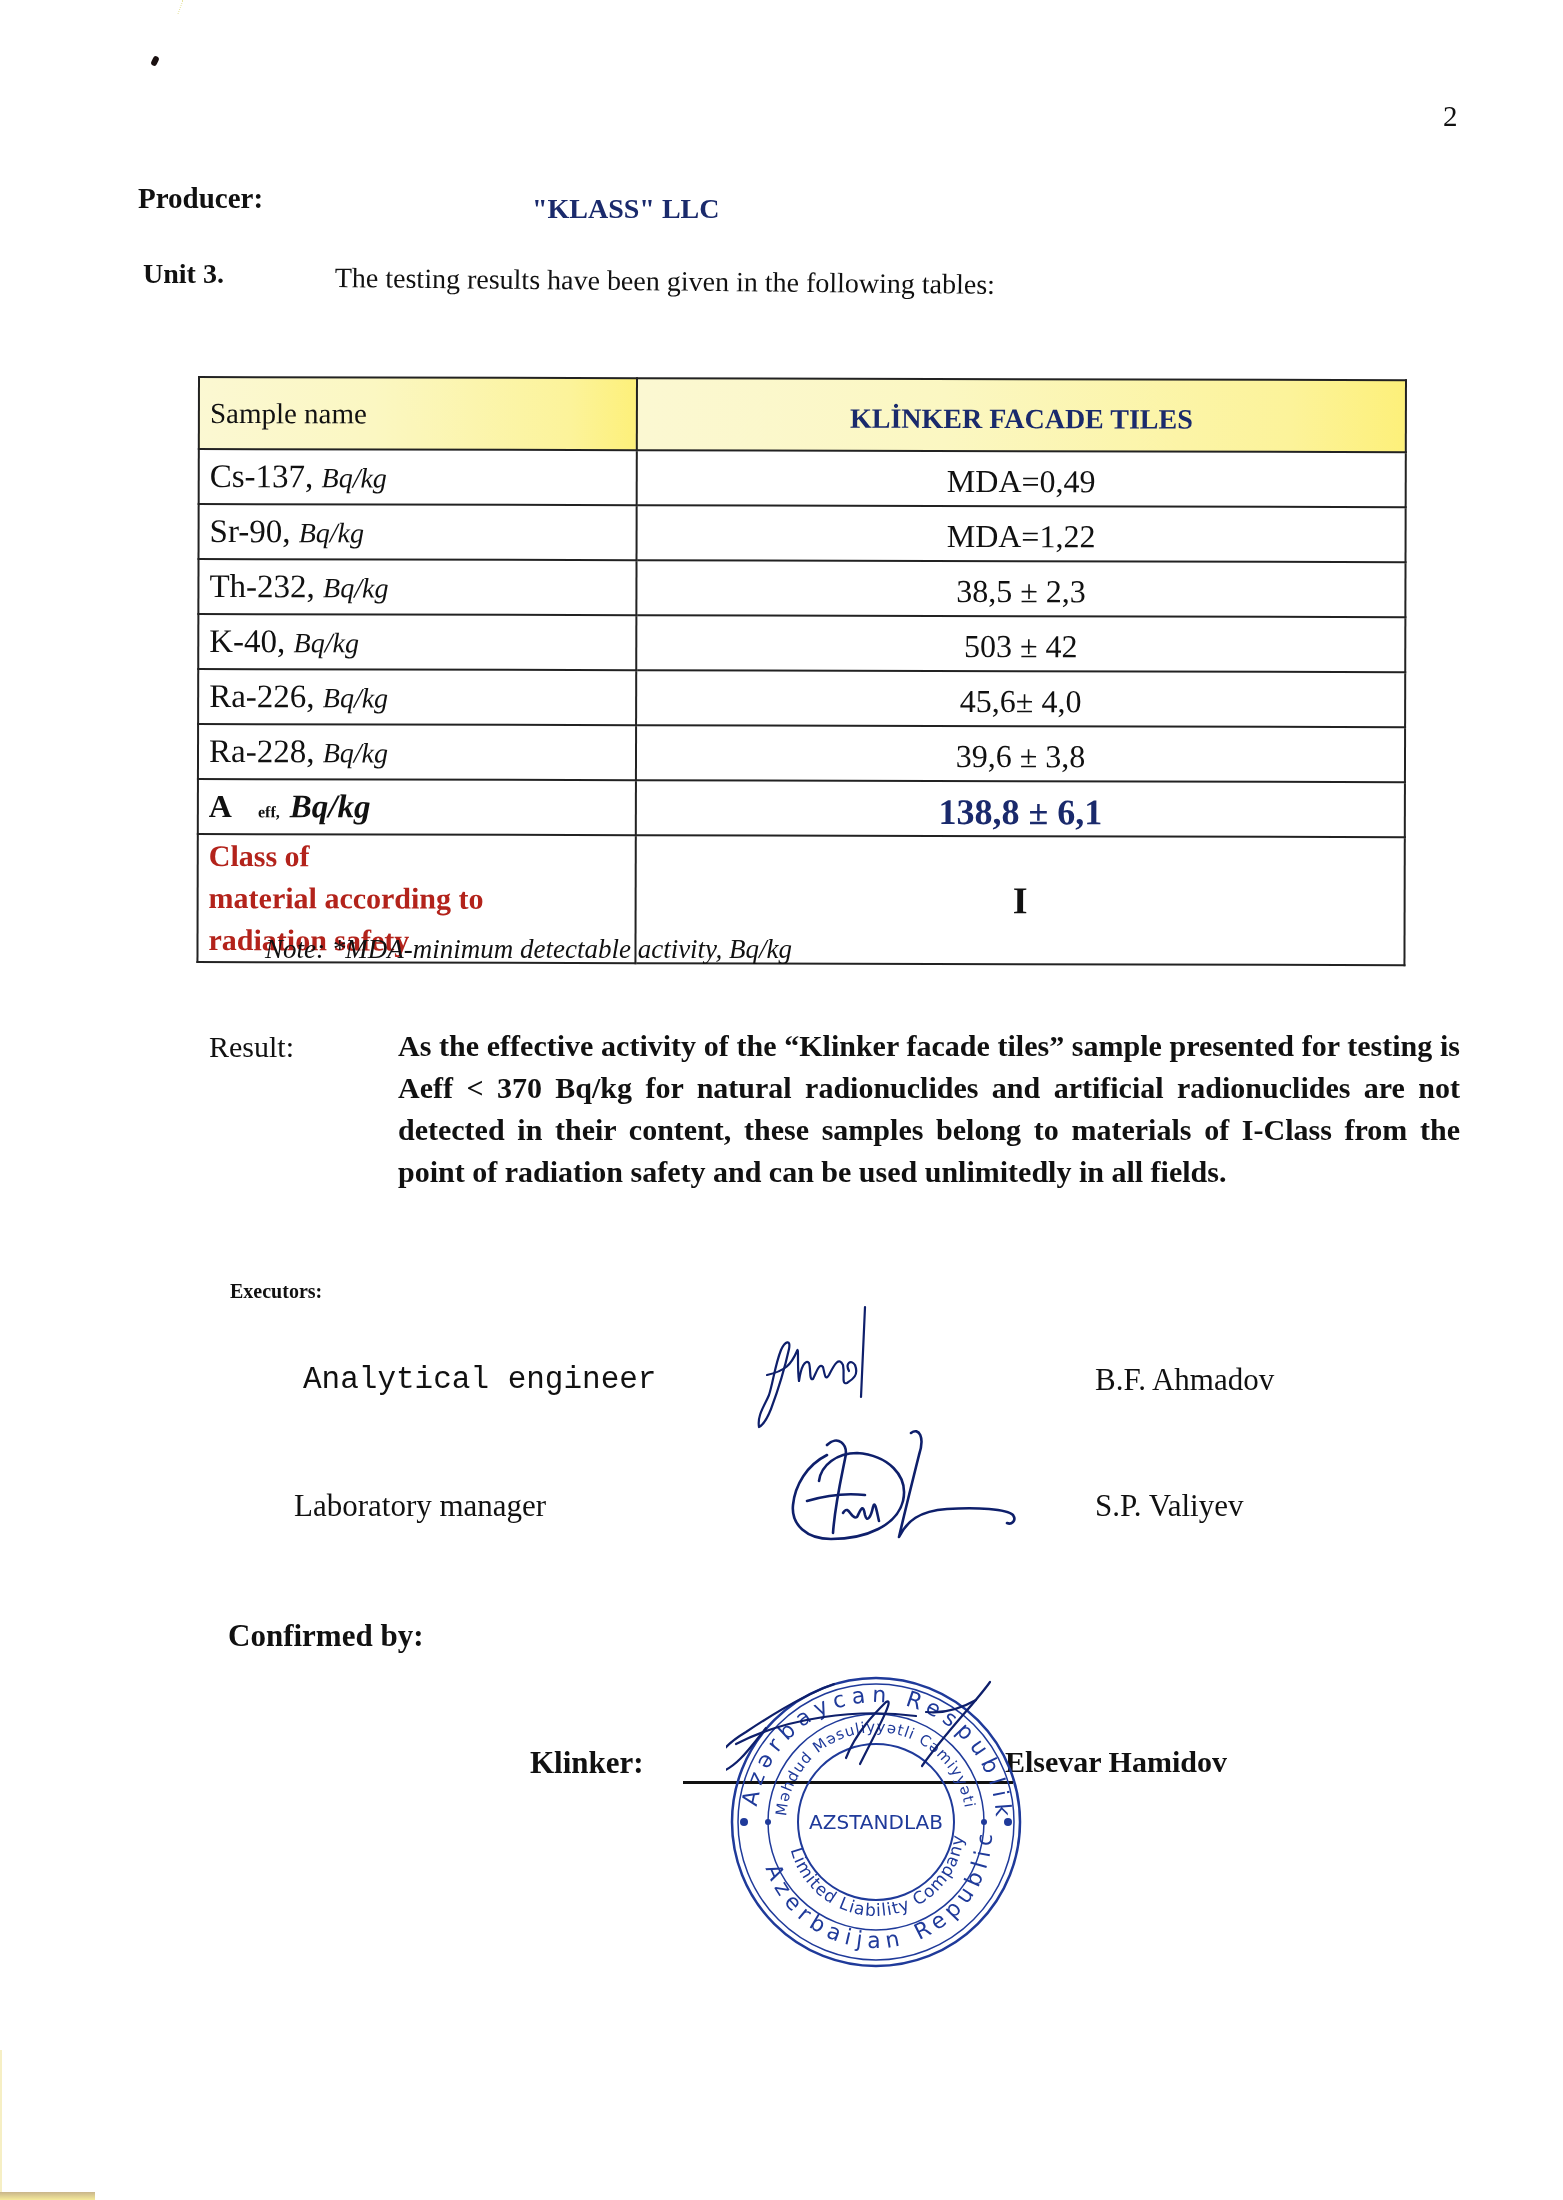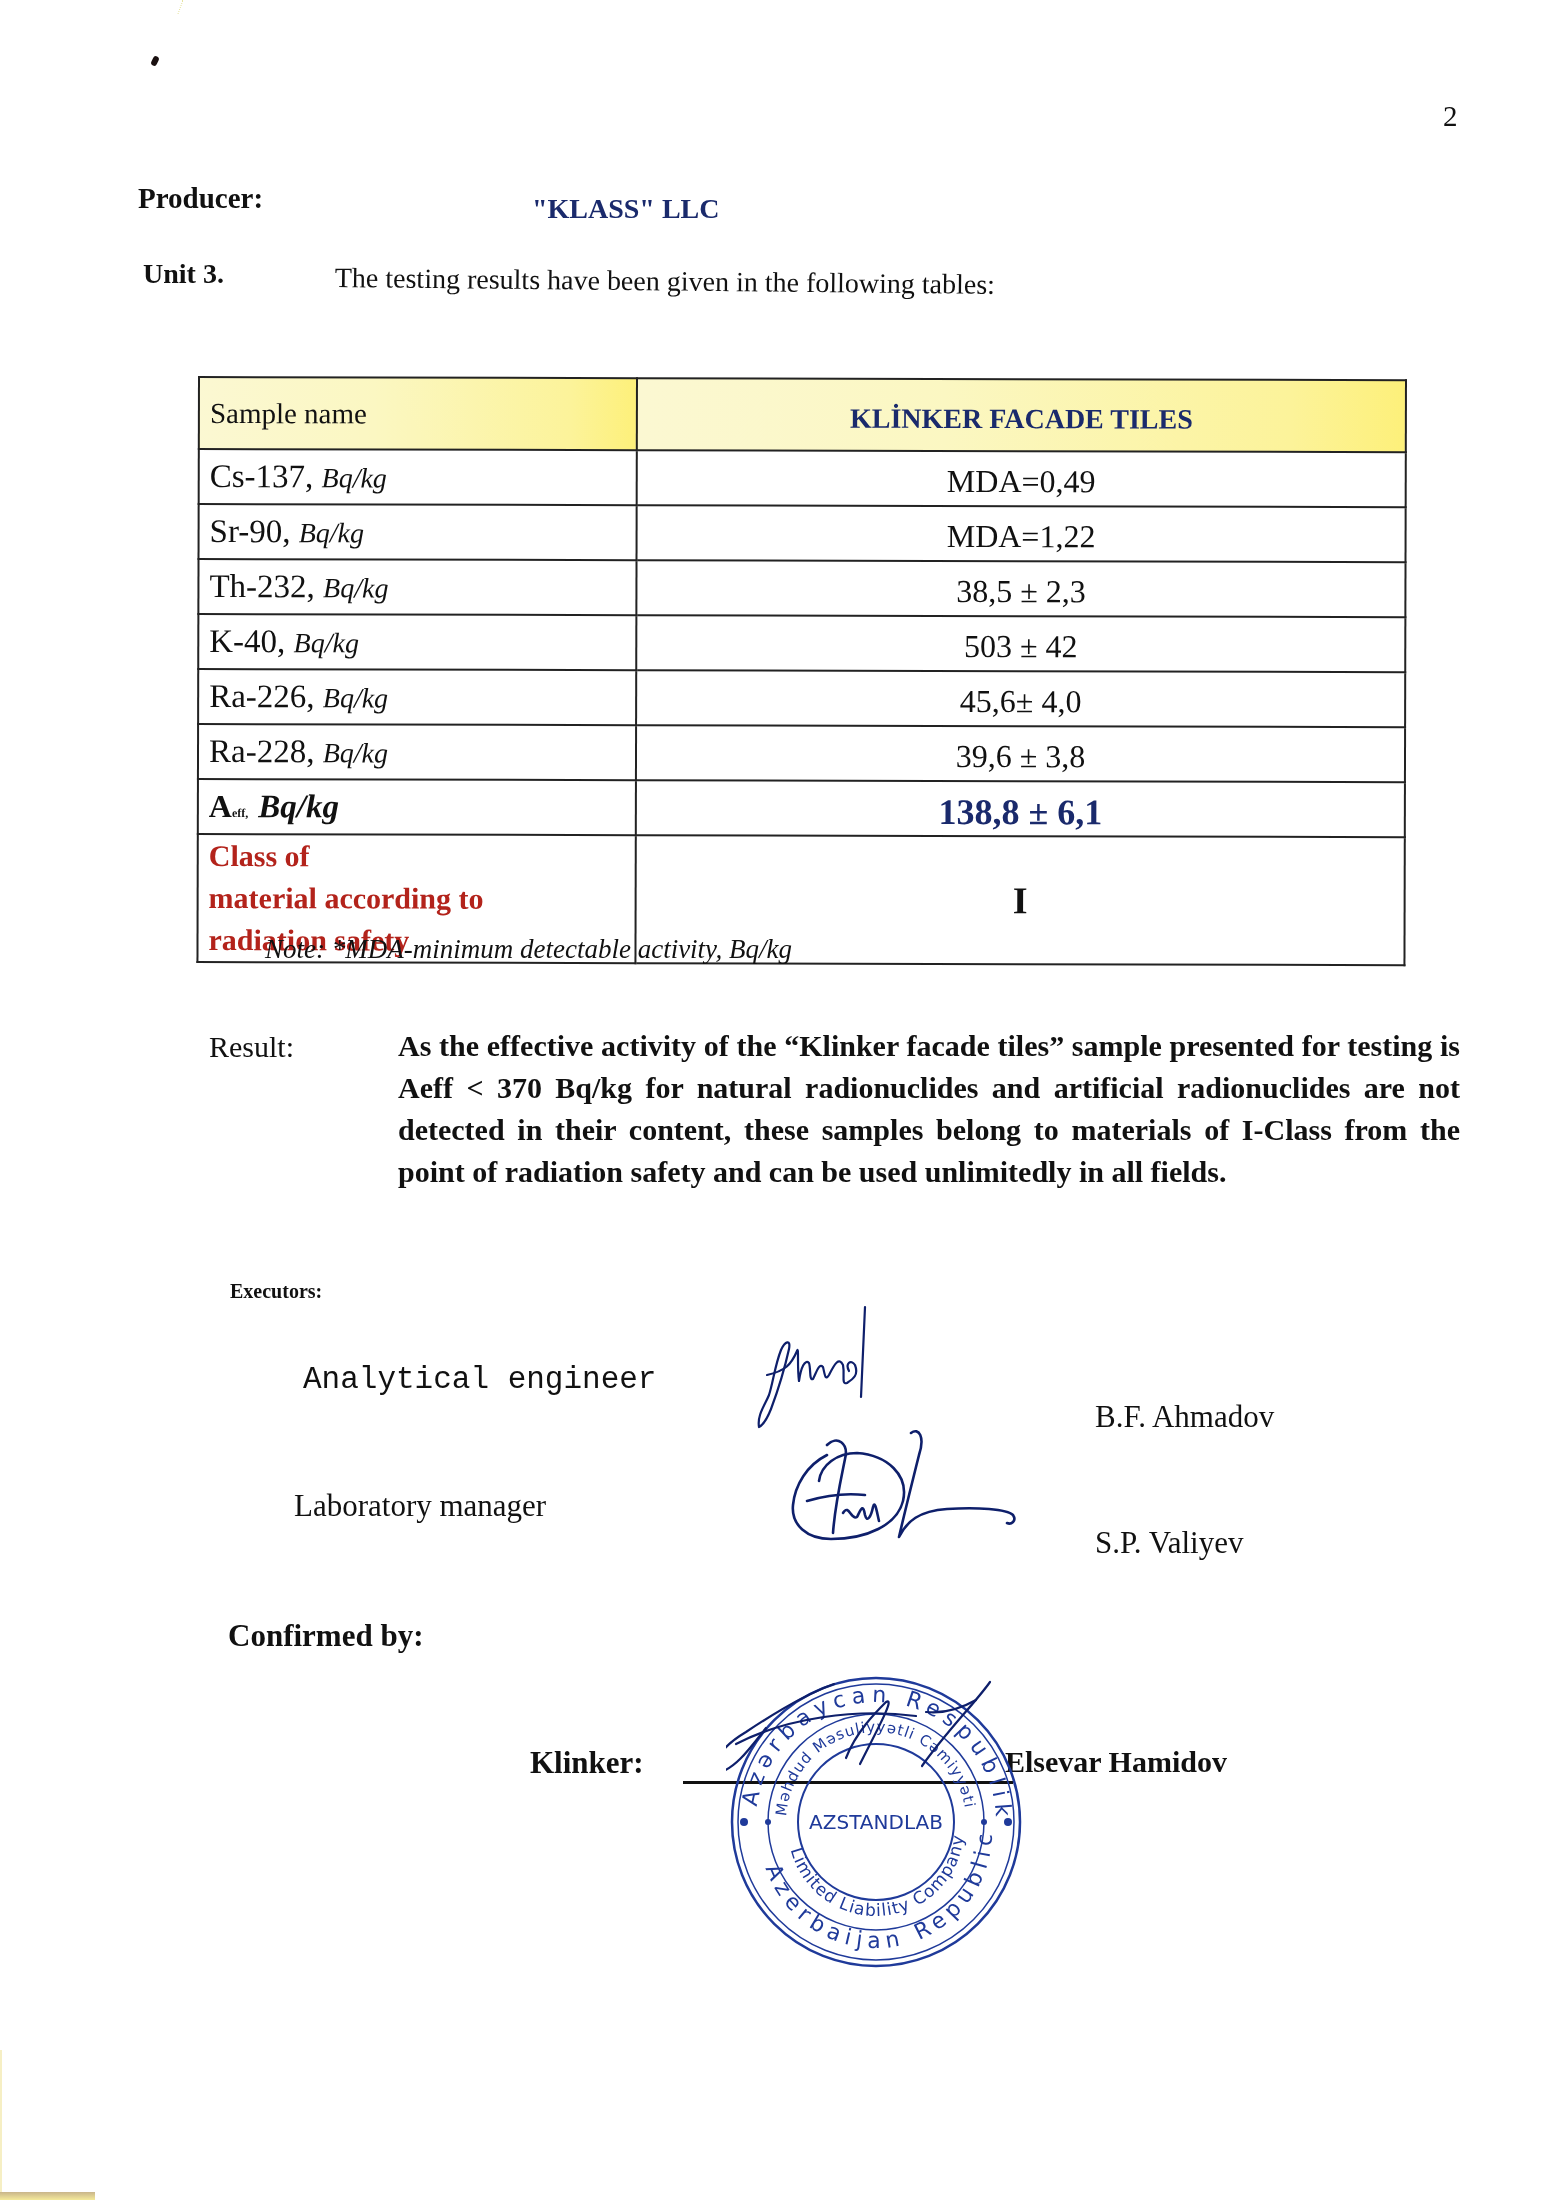--- a/index.html
+++ b/index.html
@@ -34,41 +34,41 @@
   table.results col.c2 { width: 769px; }
   .hdr-row th { height: 62px; font-weight: normal;
     background: linear-gradient(90deg, #fbf8d2 0%, #fbf7c2 40%, #fcf39a 85%, #fdf07a 100%); }
   .hdr-row th.h1 { text-align: left; font-size: 29px; }
   .hdr-row th.h2 { text-align: center; font-size: 28px; font-weight: bold; color: #1a2a6c; padding-top: 8px; }
   .data-row td { height: 47px; }
   .data-row td.name { font-size: 33px; }
   .data-row td.name .unit { font-style: italic; font-size: 28px; }
   .data-row td.val { text-align: center; font-size: 32px; padding-top: 6px; }
   .aeff-row td.name { font-size: 32px; font-weight: bold; }
-  .aeff-row td.name .sub { font-size: 12px; }
+  .aeff-row td.name .sub { font-size: 16px; margin-left: 26px; }
   .aeff-row td.name .unit { font-style: italic; font-weight: bold; font-size: 33px; margin-left: 10px; }
   .aeff-row td.val { font-weight: bold; color: #1a2a6c; font-size: 36px; }
   .class-row td { height: 122px; }
   .class-row td.name { color: #b3231b; font-weight: bold; font-size: 30px; line-height: 42px; }
   .class-row td.val { text-align: center; font-weight: bold; font-size: 38px; }
 
   .note { left: 265px; top: 934px; font-size: 27px; font-style: italic; }
 
   .result-label { left: 209px; top: 1030px; font-size: 30px; }
   .result-text {
     left: 398px; top: 1025px; width: 1062px; font-size: 30px; line-height: 42px;
     text-align: justify;
     font-weight: bold;
   }
 
   .executors-title { left: 230px; top: 1280px; font-size: 20px; font-weight: bold; }
   .role { font-size: 31px; }
   .role-1 { left: 303px; top: 1362px; font-family: Liberation Mono, monospace; }
   .role-2 { left: 294px; top: 1488px; }
-  .person { font-size: 31px; margin-top: 37px; }
+  .person { font-size: 31px; }
   .person-1 { left: 1095px; top: 1362px; }
   .person-2 { left: 1095px; top: 1488px; }
   .sig { overflow: visible; }
 
   .confirmed-title { left: 228px; top: 1618px; font-size: 31px; font-weight: bold; }
   .director-label { left: 530px; top: 1745px; font-size: 31px; font-weight: bold; }
   .director-line { left: 683px; top: 1781px; width: 330px; height: 0; border-top: 3px solid #111; }
   .director-name { left: 1005px; top: 1745px; font-size: 30px; font-weight: bold; }
 
   .bottom-shadow {

